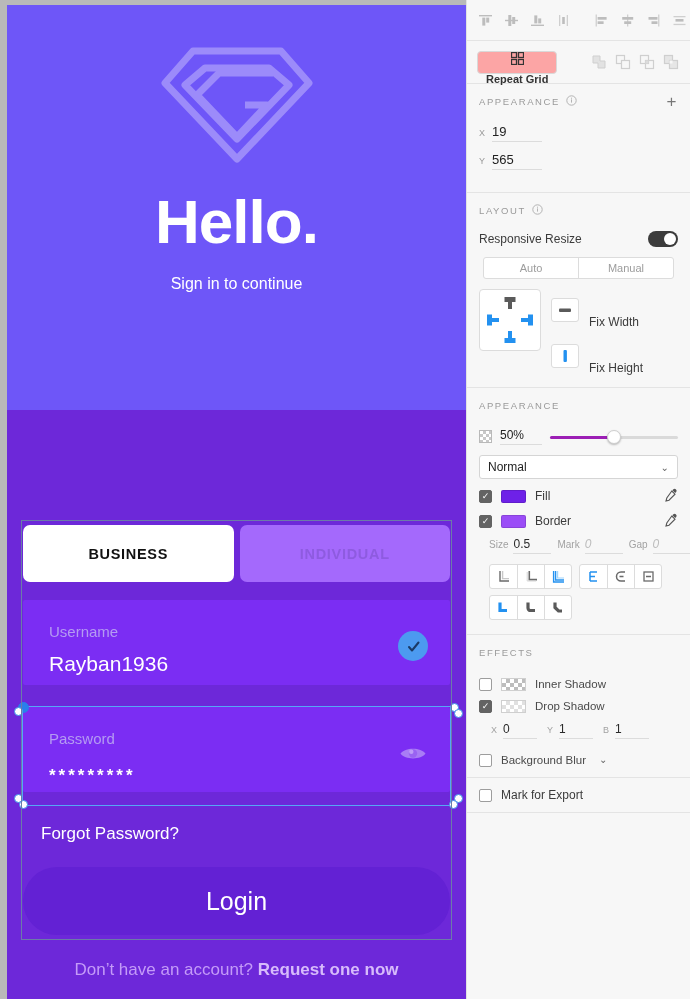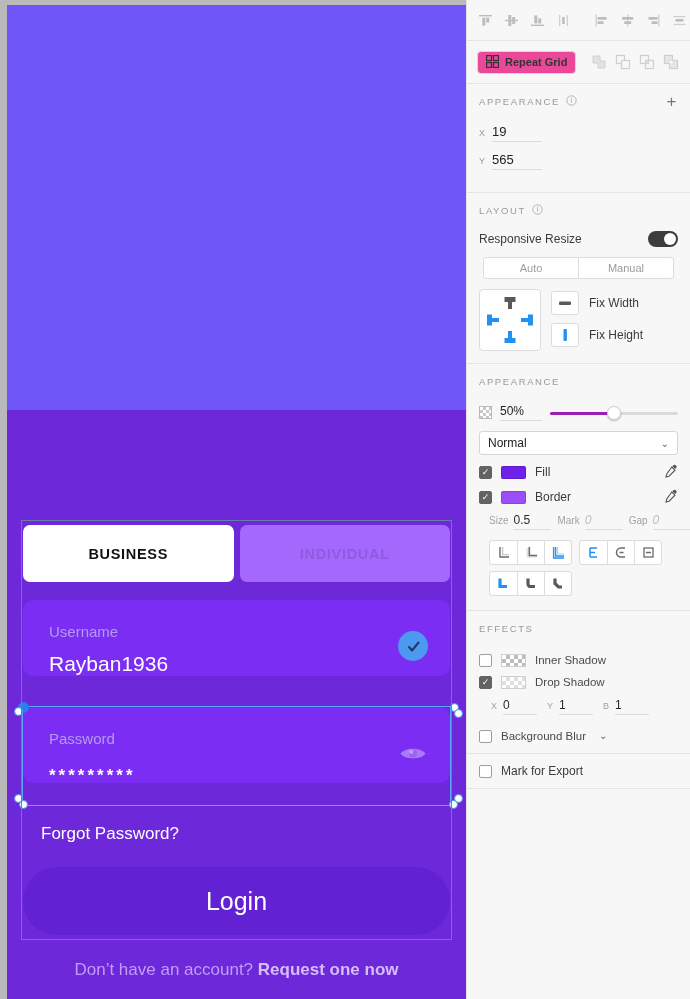--- a/index.html
+++ b/index.html
@@ -66,23 +66,23 @@
     border-radius: 7px;
     display: flex; align-items: center; justify-content: center;
     font-size: 14.5px; font-weight: bold; letter-spacing: 0.7px;
   }
   .tab.active { background: #ffffff; color: #111111; }
   .tab.inactive { background: #A469FC; color: #8E5BE0; }
 
   
   .field {
     position: absolute; left: 16px;
-    width: 427px; height: 76px;
+    width: 427px; height: 85px;
     background: #7B2DF3;
-    border-radius: 10px;
+    border-radius: 2px;
   }
   .field-user { top: 190px; }
   .field-pass { top: 297px; background: #7B2DF3; }
   .field-label {
     position: absolute; left: 26px; top: 23px;
     font-size: 15px; color: #B49BF2;
   }
   .field-value {
     position: absolute; left: 26px; top: 52px;
     font-size: 21px; color: #ffffff;
@@ -163,22 +163,22 @@
   .align-btn {
     width: 24px; height: 24px;
     display: flex; align-items: center; justify-content: center;
   }
   .vsep { width: 1px; height: 22px; background: #dcdcdc; margin: 0 7px; }
 
   
   .rg-row { height: 42px; display: flex; align-items: center; padding: 0 10px; }
   .rg-btn {
     height: 23px; display: flex; align-items: center; gap: 6px;
-    border: 1px solid #d9d9d9; border-radius: 4px; background: #ec4899;
-    padding: 0 8px; font-size: 11px; font-weight: bold; color: #333;
+    border: 1px solid #d9d9d9; border-radius: 4px; background: #fca5a5;
+    padding: 0 8px; font-size: 11px; font-weight: bold; color: #333; flex-direction: column;
   }
   .bool-grp { display: flex; margin-left: auto; gap: 5px; }
   .bool-btn { width: 19px; height: 19px; display: flex; align-items: center; justify-content: center; }
 
   
   .sec-hd {
     height: 34px; display: flex; align-items: center; padding: 0 12px;
     font-size: 9.5px; letter-spacing: 1.6px; color: #9a9a9a; font-weight: normal;
   }
   .sec-hd .plus { margin-left: auto; font-size: 17px; color: #777; line-height: 1; }
@@ -215,21 +215,21 @@
   .con-box {
     width: 62px; height: 62px; border: 1px solid #dcdcdc; border-radius: 4px;
     background: #fff; position: relative;
   }
   .fix-col { display: flex; flex-direction: column; gap: 8px; padding-top: 2px; }
   .fix-row { display: flex; align-items: center; gap: 10px; }
   .fix-btn {
     width: 28px; height: 24px; border: 1px solid #dcdcdc; border-radius: 3px; background: #fff;
     display: flex; align-items: center; justify-content: center;
   }
-  .fix-row span { font-size: 12px; color: #3b3b3b; }
+  .fix-row span { font-size: 12px; color: #3b3b3b; margin-top: 24px; }
 
   
   .opacity-row { display: flex; align-items: center; padding: 6px 12px 10px 12px; gap: 8px; }
   .checker {
     width: 13px; height: 13px; border: 1px solid #b9b9b9;
     background-image:
       linear-gradient(45deg,#c8c8c8 25%,transparent 25%,transparent 75%,#c8c8c8 75%),
       linear-gradient(45deg,#c8c8c8 25%,transparent 25%,transparent 75%,#c8c8c8 75%);
     background-size: 6px 6px; background-position: 0 0, 3px 3px; background-color: #fff;
   }
@@ -292,20 +292,33 @@
   .simple-row .t { font-size: 12px; color: #3b3b3b; }
 </style>
 </head>
 <body>
 
 <div class="app">
 
   <div class="canvas-area">
     <div class="artboard">
 
+      <div class="hero">
+        <div class="logo-wrap">
+          <svg width="160" height="130" viewBox="0 0 160 130" fill="none">
+            <g stroke="#9C8BFA" stroke-width="7" fill="none" stroke-linejoin="round">
+              <path d="M36 10 L124 10 L152 42 L80 118 L8 42 Z"></path>
+              <path d="M48 27 L112 27 L132 44 L80 98 L28 44 Z"></path>
+            </g>
+            <path d="M116 32 L62 32 L40 54 L80 96 L110 64 L88 64" stroke="#9C8BFA" stroke-width="7" fill="none" stroke-linejoin="round" stroke-linecap="butt"></path>
+          </svg>
+        </div>
+        <div class="hello">Hello.</div>
+        <div class="subtitle">Sign in to continue</div>
+      </div>
 
       <div class="lower">
 
         <div class="tabs">
           <div class="tab active">BUSINESS</div>
           <div class="tab inactive">INDIVIDUAL</div>
         </div>
 
         <div class="field field-user">
           <div class="field-label">Username</div>

